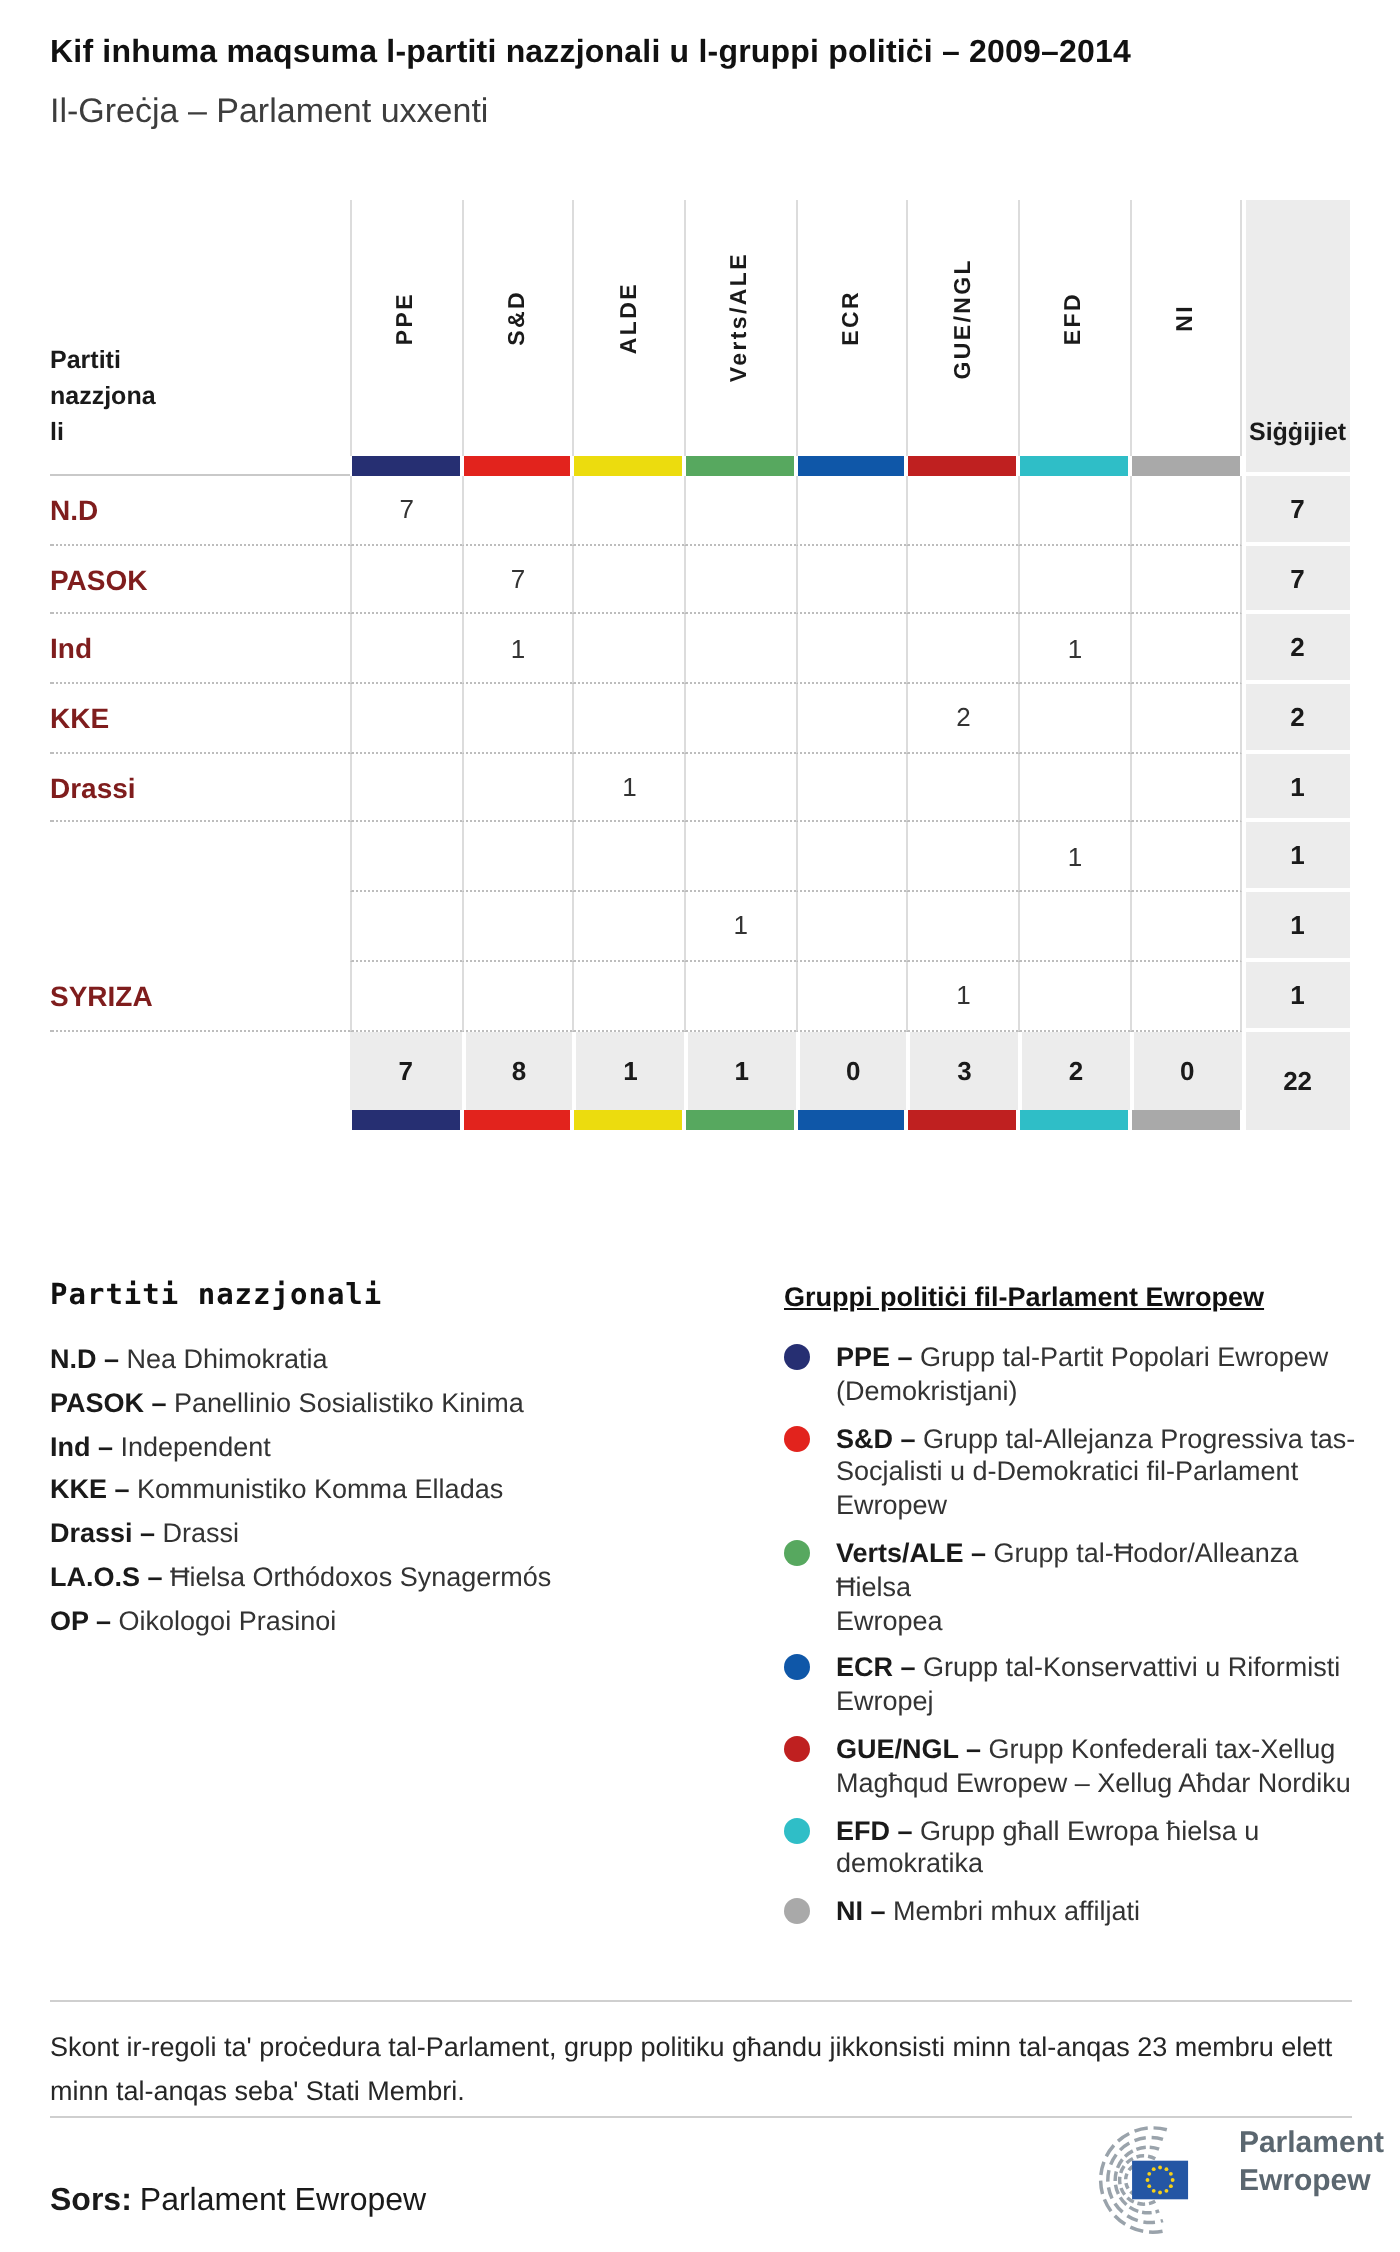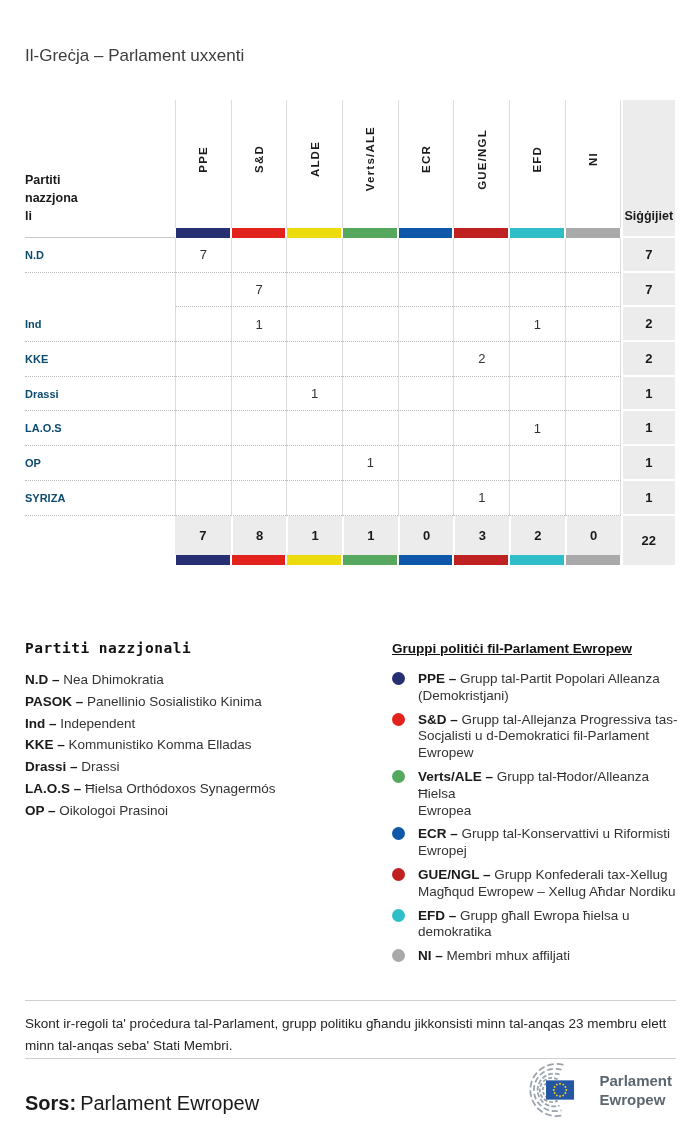--- a/index.html
+++ b/index.html
@@ -18,21 +18,21 @@
   .vlabelcell{border-left:1px solid #dcdcdc;padding-bottom:10px;}
   .lastcol{border-right:1px solid #dcdcdc;}
   .vlabel{writing-mode:vertical-rl;transform:rotate(180deg);font-weight:bold;font-size:11.5px;
           letter-spacing:1.2px;color:#1a1a1a;}
   .seatshead{background:#ececec;border-left:2px solid #fff;border-bottom:2px solid #fff;
              align-items:flex-end;justify-content:center;font-weight:bold;font-size:12.5px;
              color:#1a1a1a;padding-bottom:13px;}
   .barlabel{border-bottom:1px solid #c9c9c9;}
   .barcell{align-items:center;}
   .bar{height:10px;width:100%;margin:0 1px;}
-  .partylabel{justify-content:flex-start;font-weight:bold;font-size:11px;color:#0c4a6e;
+  .partylabel{justify-content:flex-start;font-weight:bold;font-size:14px;color:#7f1d1d;
               border-bottom:1px dotted #bdbdbd;text-align:right;}
   .valcell{border-left:1px solid #dcdcdc;border-bottom:1px dotted #bdbdbd;}
   .seatcell{background:#ececec;border-left:2px solid #fff;border-bottom:2px solid #fff;
             font-weight:bold;color:#1a1a1a;}
   .totalcell{background:#ececec;font-weight:bold;color:#1a1a1a;}
   .gapleft{border-left:2px solid #fff;}
   .seattotal{background:#ececec;border-left:2px solid #fff;font-weight:bold;color:#1a1a1a;}
 
   .legend-parties{position:absolute;left:25px;top:640px;width:345px;}
   .lp-title{font-family:"DejaVu Sans Mono",monospace;font-weight:bold;font-size:14.5px;
@@ -45,31 +45,32 @@
   .lg-item{position:relative;padding-left:26px;font-size:13.5px;color:#333;line-height:16.8px;
            margin-bottom:7px;}
   .lg-item b{color:#1a1a1a;}
   .lg-desc{white-space:pre-line;}
   .lg-dot{position:absolute;left:0;top:1px;width:13px;height:13px;border-radius:50%;}
 
   .divider{position:absolute;left:25px;width:651px;height:0;border-top:1px solid #cfcfcf;}
   .d1{top:1000px;} .d2{top:1058px;}
   .footnote{position:absolute;left:25px;top:1013px;width:651px;font-size:13.5px;
             line-height:22px;color:#262626;}
-  .source{position:absolute;left:25px;top:1092px;font-size:20px;color:#1a1a1a;}
+  .source{position:absolute;left:25px;top:1092px;font-size:16px;color:#1a1a1a;}
   .source b{margin-right:4px;}
 
-  .logo{position:absolute;right:28px;top:1062px;display:flex;align-items:center;}
+  .logo{position:absolute;right:8px;top:1062px;display:flex;}
   .logo-text{margin-left:8px;font-weight:bold;font-size:15px;line-height:19px;color:#5b6770;}
 </style>
 </head>
 <body>
 
 <div class="page">
 
+  <div class="title">Kif inhuma maqsuma l-partiti nazzjonali u l-gruppi politiċi – 2009–2014</div>
   <div class="subtitle">Il-Greċja – Parlament uxxenti</div>
 
   <div class="tbl" id="grid">
       <div class="c rowhead" style="grid-area: 1 / 1;">Partiti
 nazzjona
 li</div>
       <div class="c vlabelcell" style="grid-area: 1 / 2;">
         <span class="vlabel">PPE</span>
       </div>
       <div class="c vlabelcell" style="grid-area: 1 / 3;">
@@ -122,20 +123,21 @@
       <div class="c partylabel" style="grid-area: 3 / 1;">N.D</div>
       <div class="c valcell" style="grid-area: 3 / 2;">7</div>
       <div class="c valcell" style="grid-area: 3 / 3;"></div>
       <div class="c valcell" style="grid-area: 3 / 4;"></div>
       <div class="c valcell" style="grid-area: 3 / 5;"></div>
       <div class="c valcell" style="grid-area: 3 / 6;"></div>
       <div class="c valcell" style="grid-area: 3 / 7;"></div>
       <div class="c valcell" style="grid-area: 3 / 8;"></div>
       <div class="c valcell lastcol" style="grid-area: 3 / 9;"></div>
       <div class="c seatcell" style="grid-area: 3 / 10;">7</div>
+      <div class="c partylabel" style="grid-area: 4 / 1;">PASOK</div>
       <div class="c valcell" style="grid-area: 4 / 2;"></div>
       <div class="c valcell" style="grid-area: 4 / 3;">7</div>
       <div class="c valcell" style="grid-area: 4 / 4;"></div>
       <div class="c valcell" style="grid-area: 4 / 5;"></div>
       <div class="c valcell" style="grid-area: 4 / 6;"></div>
       <div class="c valcell" style="grid-area: 4 / 7;"></div>
       <div class="c valcell" style="grid-area: 4 / 8;"></div>
       <div class="c valcell lastcol" style="grid-area: 4 / 9;"></div>
       <div class="c seatcell" style="grid-area: 4 / 10;">7</div>
       <div class="c partylabel" style="grid-area: 5 / 1;">Ind</div>
@@ -161,31 +163,29 @@
       <div class="c partylabel" style="grid-area: 7 / 1;">Drassi</div>
       <div class="c valcell" style="grid-area: 7 / 2;"></div>
       <div class="c valcell" style="grid-area: 7 / 3;"></div>
       <div class="c valcell" style="grid-area: 7 / 4;">1</div>
       <div class="c valcell" style="grid-area: 7 / 5;"></div>
       <div class="c valcell" style="grid-area: 7 / 6;"></div>
       <div class="c valcell" style="grid-area: 7 / 7;"></div>
       <div class="c valcell" style="grid-area: 7 / 8;"></div>
       <div class="c valcell lastcol" style="grid-area: 7 / 9;"></div>
       <div class="c seatcell" style="grid-area: 7 / 10;">1</div>
-      <div class="c partylabel" style="grid-area: 8 / 1;">LA.O.S</div>
       <div class="c valcell" style="grid-area: 8 / 2;"></div>
       <div class="c valcell" style="grid-area: 8 / 3;"></div>
       <div class="c valcell" style="grid-area: 8 / 4;"></div>
       <div class="c valcell" style="grid-area: 8 / 5;"></div>
       <div class="c valcell" style="grid-area: 8 / 6;"></div>
       <div class="c valcell" style="grid-area: 8 / 7;"></div>
       <div class="c valcell" style="grid-area: 8 / 8;">1</div>
       <div class="c valcell lastcol" style="grid-area: 8 / 9;"></div>
       <div class="c seatcell" style="grid-area: 8 / 10;">1</div>
-      <div class="c partylabel" style="grid-area: 9 / 1;">OP</div>
       <div class="c valcell" style="grid-area: 9 / 2;"></div>
       <div class="c valcell" style="grid-area: 9 / 3;"></div>
       <div class="c valcell" style="grid-area: 9 / 4;"></div>
       <div class="c valcell" style="grid-area: 9 / 5;">1</div>
       <div class="c valcell" style="grid-area: 9 / 6;"></div>
       <div class="c valcell" style="grid-area: 9 / 7;"></div>
       <div class="c valcell" style="grid-area: 9 / 8;"></div>
       <div class="c valcell lastcol" style="grid-area: 9 / 9;"></div>
       <div class="c seatcell" style="grid-area: 9 / 10;">1</div>
       <div class="c partylabel" style="grid-area: 10 / 1;">SYRIZA</div>
@@ -244,21 +244,21 @@
         <div class="lp-item"><b>KKE – </b><span>Kommunistiko Komma Elladas</span></div>
         <div class="lp-item"><b>Drassi – </b><span>Drassi</span></div>
         <div class="lp-item"><b>LA.O.S – </b><span>Ħielsa Orthódoxos Synagermós</span></div>
         <div class="lp-item"><b>OP – </b><span>Oikologoi Prasinoi</span></div>
       </div>
   </div>
 
   <div class="legend-groups">
     <div class="lg-title">Gruppi politiċi fil-Parlament Ewropew</div>
     <div id="lg-items">
-        <div class="lg-item"><span class="lg-dot" style="background: rgb(38, 47, 114);"></span><b>PPE – </b><span class="lg-desc">Grupp tal-Partit Popolari Alleanza
+        <div class="lg-item"><span class="lg-dot" style="background: rgb(38, 47, 114);"></span><b>PPE – </b><span class="lg-desc">Grupp tal-Partit Popolari Ewropew
 (Demokristjani)</span></div>
         <div class="lg-item"><span class="lg-dot" style="background: rgb(226, 35, 29);"></span><b>S&amp;D – </b><span class="lg-desc">Grupp tal-Allejanza Progressiva tas-
 Socjalisti u d-Demokratici fil-Parlament
 Ewropew</span></div>
         <div class="lg-item"><span class="lg-dot" style="background: rgb(87, 168, 95);"></span><b>Verts/ALE – </b><span class="lg-desc">Grupp tal-Ħodor/Alleanza Ħielsa
 Ewropea</span></div>
         <div class="lg-item"><span class="lg-dot" style="background: rgb(15, 87, 168);"></span><b>ECR – </b><span class="lg-desc">Grupp tal-Konservattivi u Riformisti
 Ewropej</span></div>
         <div class="lg-item"><span class="lg-dot" style="background: rgb(191, 32, 32);"></span><b>GUE/NGL – </b><span class="lg-desc">Grupp Konfederali tax-Xellug
 Magħqud Ewropew – Xellug Aħdar Nordiku</span></div>

